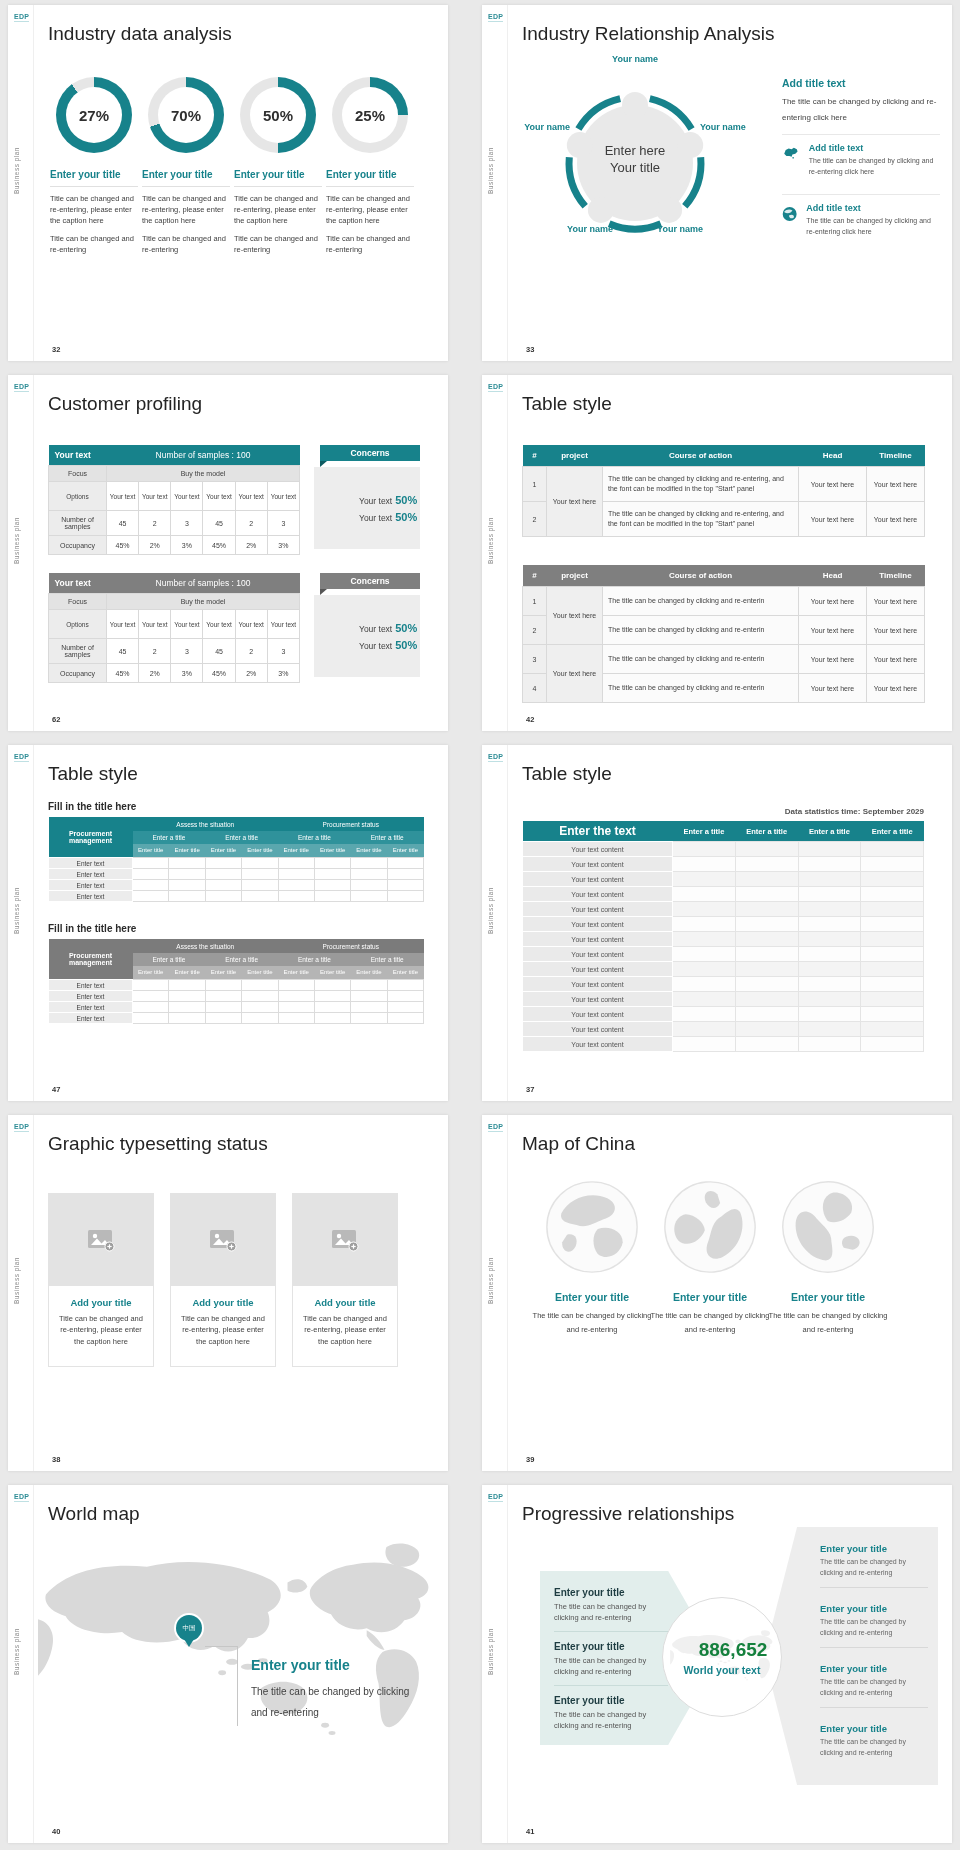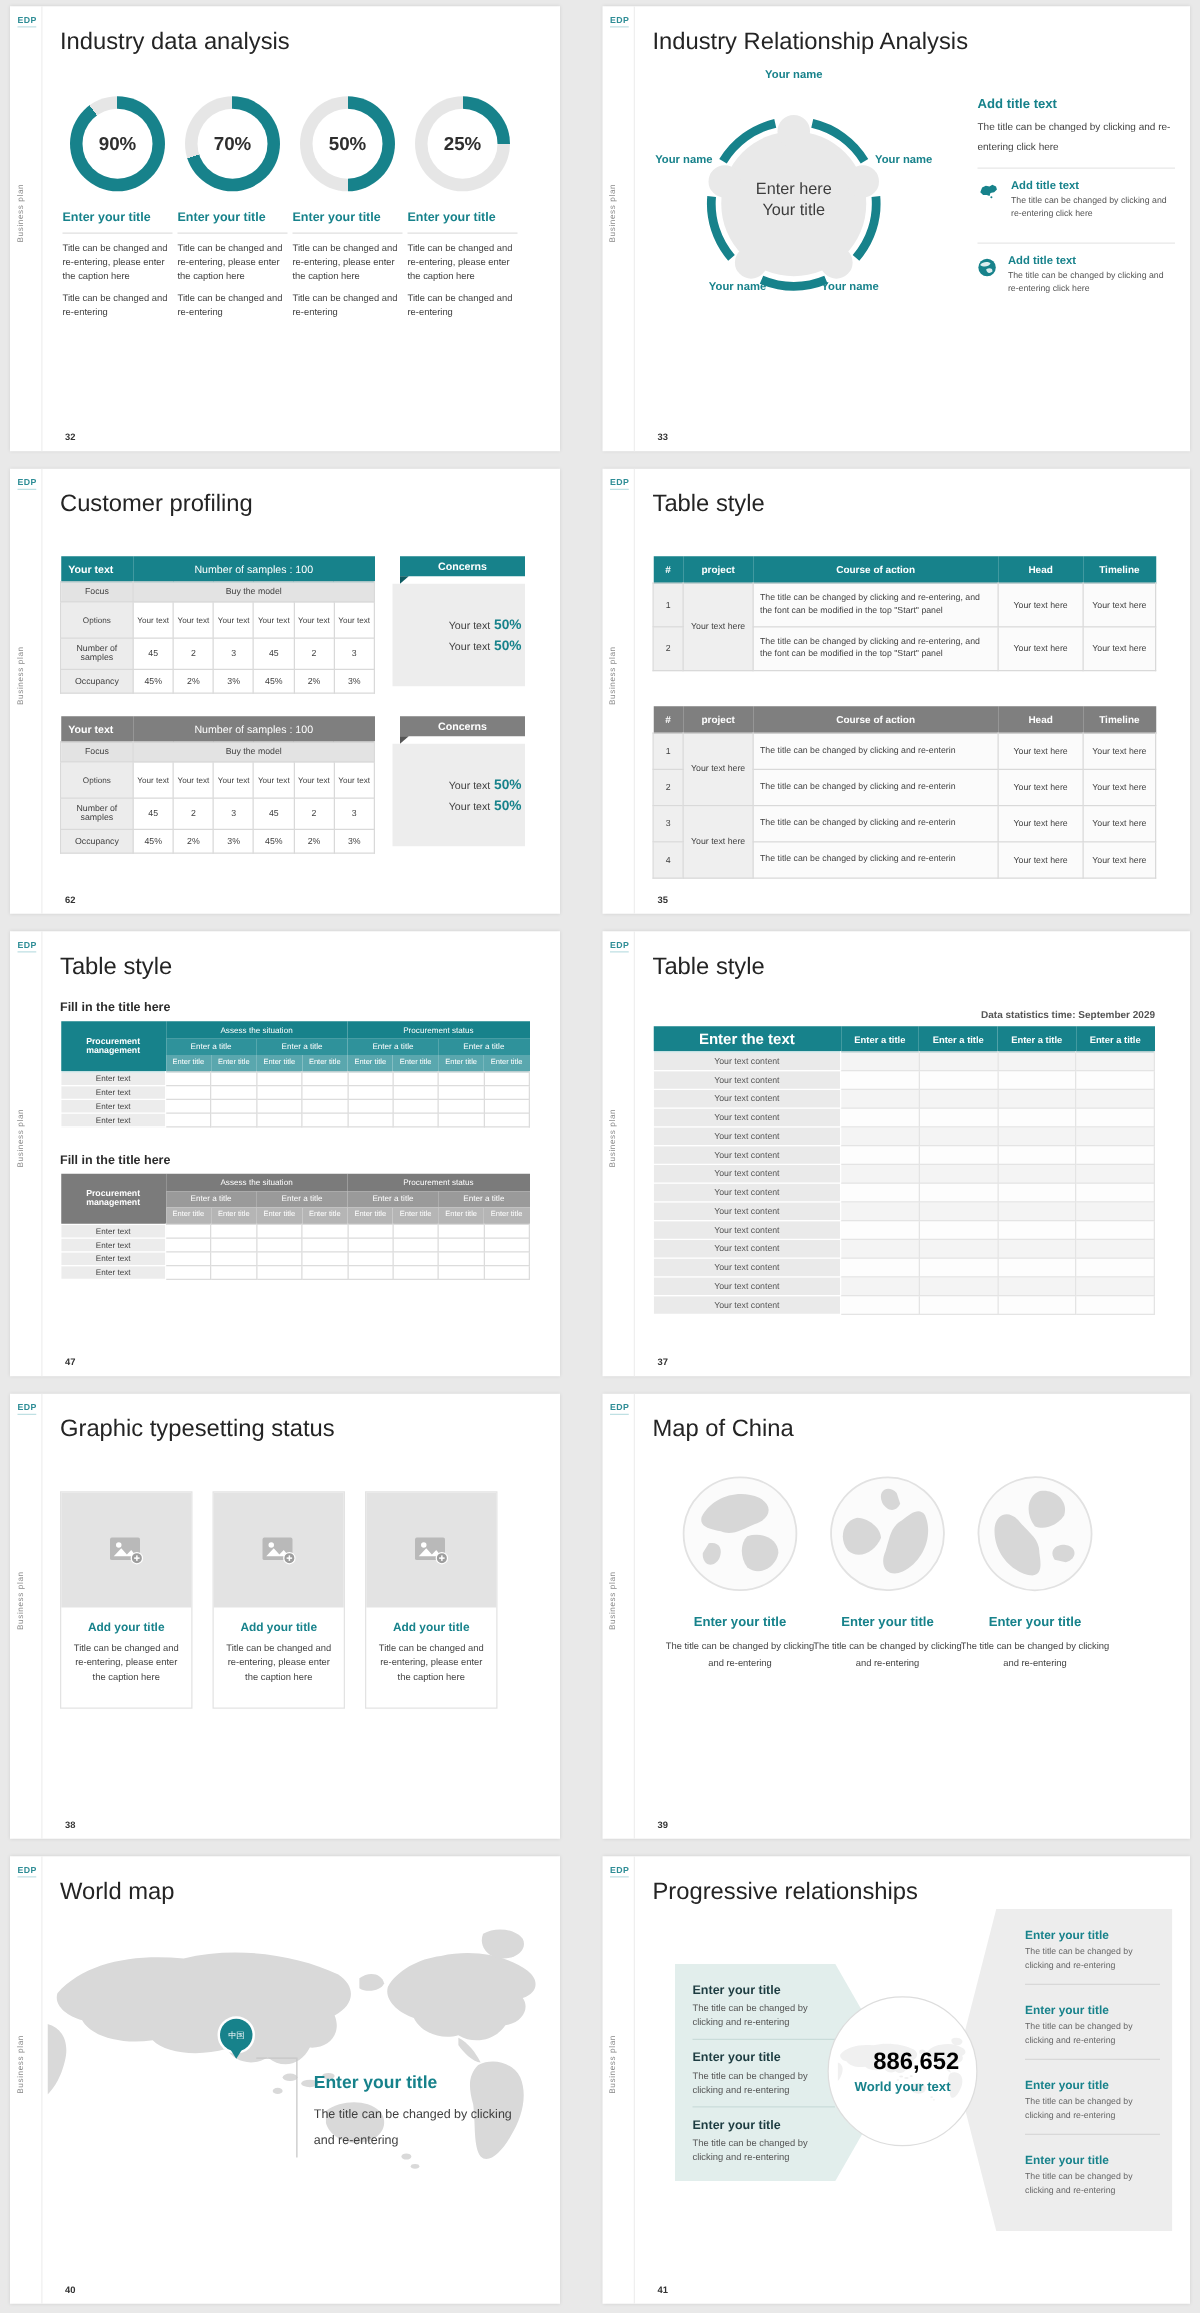--- a/index.html
+++ b/index.html
@@ -116,40 +116,40 @@
   .wt .h{font-size:14px;}
   .wt p{font-size:10px;color:#3f3f3f;line-height:2.1;margin:8px 0 0;}
   
   .lsh{position:absolute;left:58px;top:86px;width:178px;height:174px;background:#e2eeec;clip-path:polygon(0 0,72% 0,100% 50%,72% 100%,0 100%);z-index:1;}
   .li{position:absolute;left:14px;width:114px;}
   .li .t{font-size:10px;font-weight:bold;color:#1d3c41;}
   .li p{font-size:7.5px;color:#555;line-height:1.5;margin:3px 0 0;}
   .li.dv{border-bottom:1px solid #c9dcd9;padding-bottom:7px;}
   .circ{position:absolute;left:180px;top:112px;width:118px;height:118px;background:#fff;border:1px solid #ddd;border-radius:50%;display:flex;flex-direction:column;align-items:center;justify-content:center;z-index:3;overflow:hidden;}
   .circ svg{position:absolute;left:7px;top:30px;opacity:.4;}
-  .cnum{font-size:19px;font-weight:bold;color:#000000;z-index:1;margin-left:22px;}
+  .cnum{font-size:19px;font-weight:bold;color:#15803d;z-index:1;margin-left:22px;}
   .clab{font-size:10.5px;font-weight:bold;color:#17828b;z-index:1;margin-top:3px;}
   .rsh{position:absolute;left:282px;top:42px;width:174px;height:258px;background:#ededed;clip-path:polygon(19% 0,100% 0,100% 100%,19% 100%,0 50%);}
   .ri{position:absolute;left:56px;width:108px;}
   .ri .t{font-size:9.5px;}
   .ri p{font-size:7px;color:#666;line-height:1.55;margin:3px 0 0;}
   .ri.dv{border-bottom:1px solid #d8d8d8;padding-bottom:8px;}
 </style>
 </head>
 <body>
 
 <div class="slide sL r1">
   <div class="divline"></div>
   <div class="logo">EDP</div>
   <div class="vplan">Business plan</div>
   <div class="pnum">32</div>
   <div class="stitle">Industry data analysis</div>
   <div class="dcol d1">
     <div class="donut" style="background: conic-gradient(rgb(23, 130, 139) 90%, rgb(230, 230, 230) 0deg);">
-        <span>90%</span>
+        <span>27%</span>
       </div>
     <div class="dtitle tl">Enter your title</div>
     <div class="dp">Title can be changed and re-entering, please enter the caption here</div>
     <div class="dp">Title can be changed and re-entering</div>
   </div>
   <div class="dcol d2">
     <div class="donut" style="background: conic-gradient(rgb(23, 130, 139) 70%, rgb(230, 230, 230) 0deg);">
         <span>70%</span>
       </div>
     <div class="dtitle tl">Enter your title</div>
@@ -350,21 +350,21 @@
       <div class="cli"><span>Your text</span><b>50%</b></div>
       <div class="cli"><span>Your text</span><b>50%</b></div>
     </div>
   </div>
 </div>
 
 <div class="slide sR r2">
   <div class="divline"></div>
   <div class="logo">EDP</div>
   <div class="vplan">Business plan</div>
-  <div class="pnum">35</div>
+  <div class="pnum">42</div>
   <div class="stitle">Table style</div>
 
   <table class="ptab tb1">
     <colgroup>
         <col style="width:24px">
         <col style="width:56px">
         <col style="width:196px">
         <col style="width:68px">
         <col style="width:58px">
       </colgroup>

